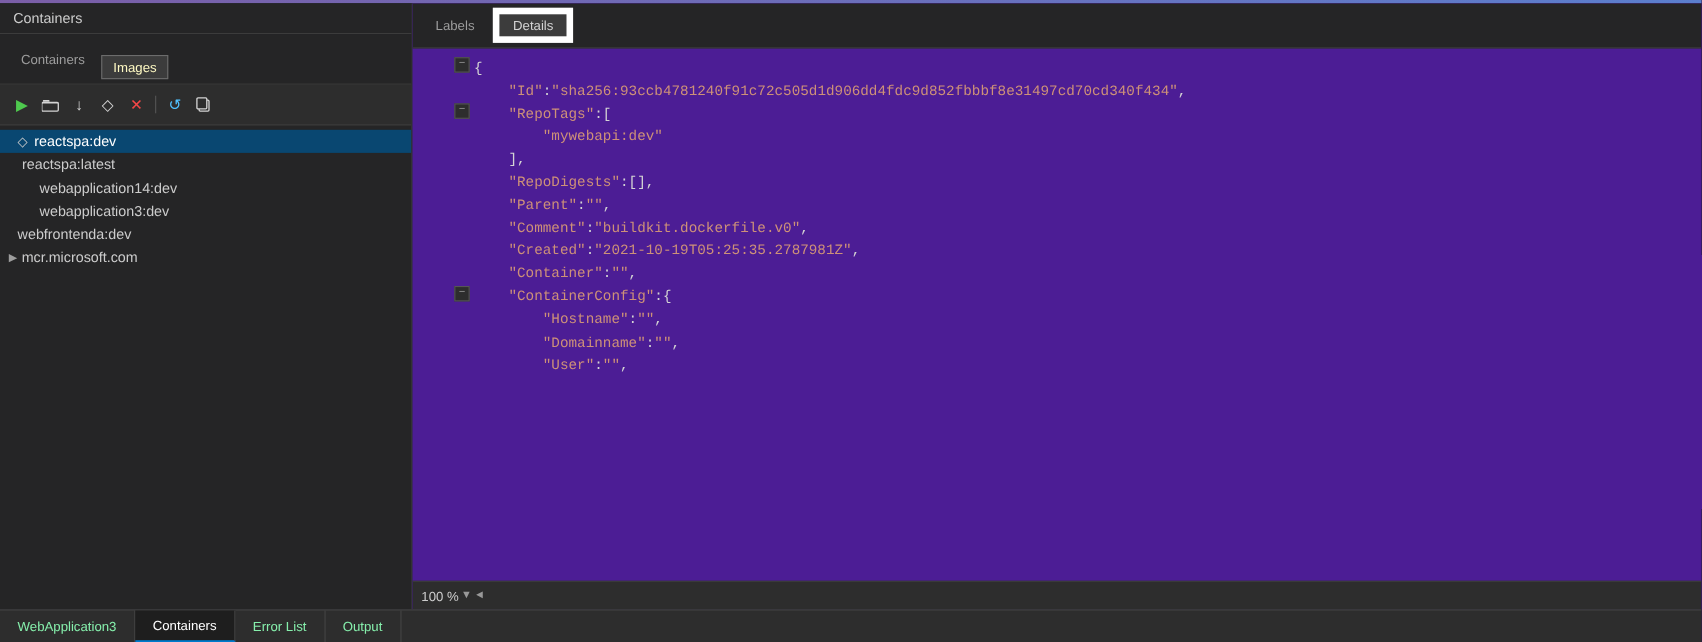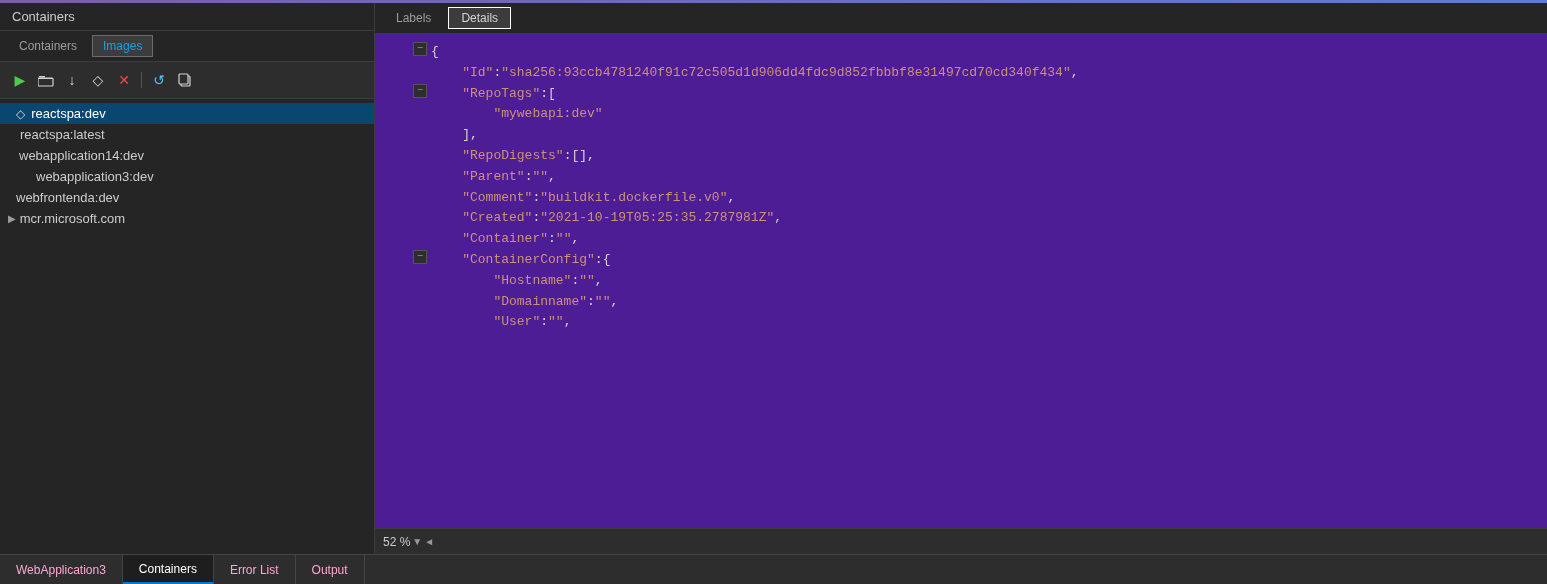--- a/index.html
+++ b/index.html
@@ -59,23 +59,24 @@
       padding: 3px 10px;
       font-size: 12px;
       font-family: 'Segoe UI', sans-serif;
       cursor: pointer;
       color: #9d9d9d;
       background: transparent;
       border: 1px solid transparent;
     }
 
     .tab-btn.active {
-      color: #0ea5e9;
+      color: #fef9c3;
       border: 1px solid #6c6c6c;
       background: #3c3c3c;
+      margin-top: 15px;
     }
 
     .toolbar {
       display: flex;
       align-items: center;
       padding: 6px 8px;
       gap: 2px;
       background: #2d2d2d;
       border-bottom: 1px solid #3c3c3c;
     }
@@ -174,21 +175,21 @@
       font-size: 12px;
       font-family: 'Segoe UI', sans-serif;
       cursor: pointer;
       color: #9d9d9d;
       background: transparent;
       border: 1px solid transparent;
     }
 
     .detail-tab.active {
       color: #d4d4d4;
-      border: 1px solid #ffffff;
+      border: 6px solid #ffffff;
       background: #3c3c3c;
     }
 
     .json-content {
       flex: 1;
       overflow-y: auto;
       padding: 8px 0;
       font-size: 13px;
       line-height: 1.6;
     }
@@ -269,21 +270,21 @@
     }
 
     .bottom-tab {
       padding: 0 16px;
       height: 100%;
       display: flex;
       align-items: center;
       font-size: 12px;
       font-family: 'Segoe UI', sans-serif;
       cursor: pointer;
-      color: #f9a8d4;
+      color: #86efac;
       border-right: 1px solid #444;
     }
 
     .bottom-tab.active {
       color: #ffffff;
       background: #1e1e1e;
       border-bottom: 2px solid #007acc;
     }
 
     ::-webkit-scrollbar { width: 8px; height: 8px; }
@@ -328,21 +329,21 @@
     </div>
 
     <div class="image-list">
       <div class="image-item selected">
         <span class="icon">◇</span>
         <span>reactspa:dev</span>
       </div>
       <div class="image-item" style="padding-left:20px">
         <span>reactspa:latest</span>
       </div>
-      <div class="image-item" style="padding-left:19px">
+      <div class="image-item" style="padding-left:36px">
         <span>webapplication14:dev</span>
       </div>
       <div class="image-item" style="padding-left:36px">
         <span>webapplication3:dev</span>
       </div>
       <div class="image-item" style="">
         <span>webfrontenda:dev</span>
       </div>
       <div class="expandable-item">
         <span class="expand-arrow">▶</span>
@@ -472,21 +473,21 @@
         <span class="json-key">&nbsp;&nbsp;&nbsp;&nbsp;&nbsp;&nbsp;&nbsp;&nbsp;"User"</span>
         <span class="json-colon">: </span>
         <span class="json-string">""</span>
         <span class="json-comma">,</span>
       </div>
 
     </div>
 
     <div class="status-bar">
       <div class="zoom-control">
-        <span>52 %</span>
+        <span>100 %</span>
         <span class="zoom-arrow">▼</span>
         <span class="zoom-arrow">◄</span>
       </div>
     </div>
   </div>
 </div>
 
 <div class="bottom-tabs">
   <div class="bottom-tab">WebApplication3</div>
   <div class="bottom-tab active">Containers</div>

